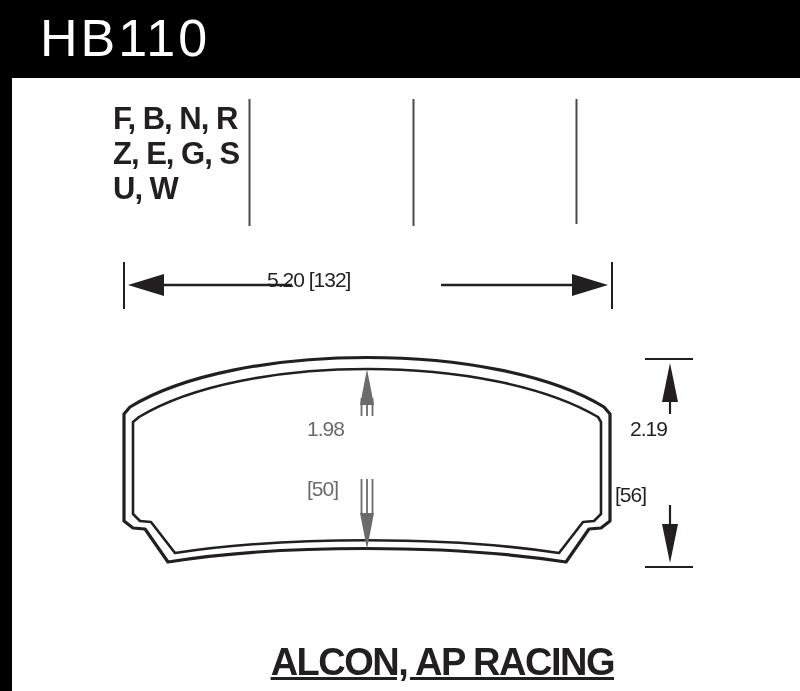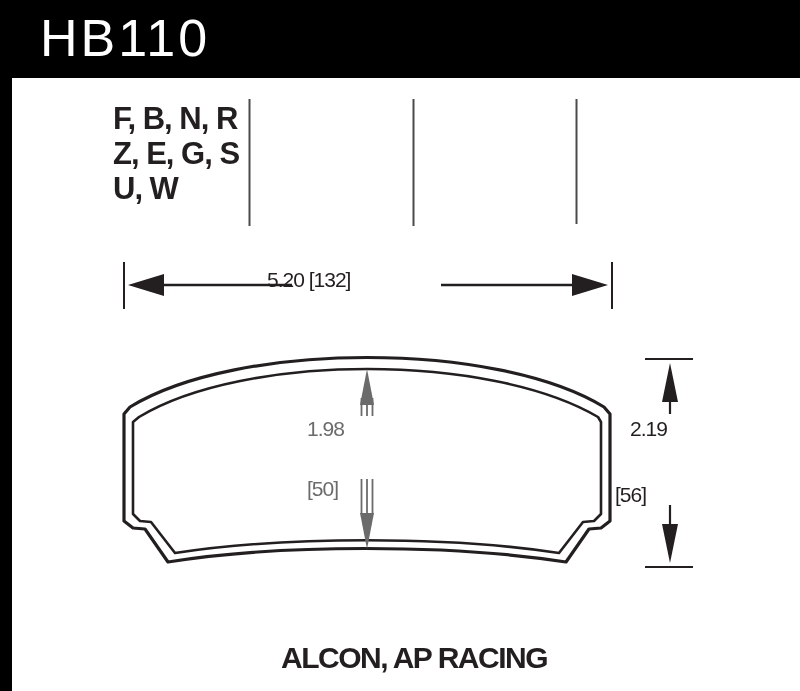--- a/index.html
+++ b/index.html
@@ -43,22 +43,22 @@
     color:var(--text);text-align:left;white-space:nowrap;
   }
   .dim-gray-text{color:var(--dim-gray);}
   .width-dim-label{left:267px;top:268px;width:200px;}
   .center-dim-in{left:307px;top:417px;width:120px;}
   .center-dim-mm{left:307px;top:446px;width:120px;margin-top:31px;}
   .height-dim-in{left:610px;top:417px;width:120px;padding-left:20px;}
   .height-dim-mm{left:615px;top:461px;width:120px;margin-top:22px;}
   .footer-apps{
     position:absolute;left:214px;top:641px;width:400px;
-    font-size:30px;font-weight:bold;letter-spacing:-1.5px;
-    text-align:center;white-space:nowrap;color:var(--text);
+    font-size:38px;font-weight:bold;letter-spacing:-1.5px;
+    text-align:right;white-space:nowrap;color:var(--text);text-decoration:underline;
   }
   svg.drawing{position:absolute;left:0;top:0;}
   .ink{stroke:var(--text);}
   .gray-ink{stroke:var(--dim-gray);}
   .gray-fill{fill:var(--dim-gray);}
   .ink-fill{fill:var(--text);}
 </style>
 </head>
 <body>
 

